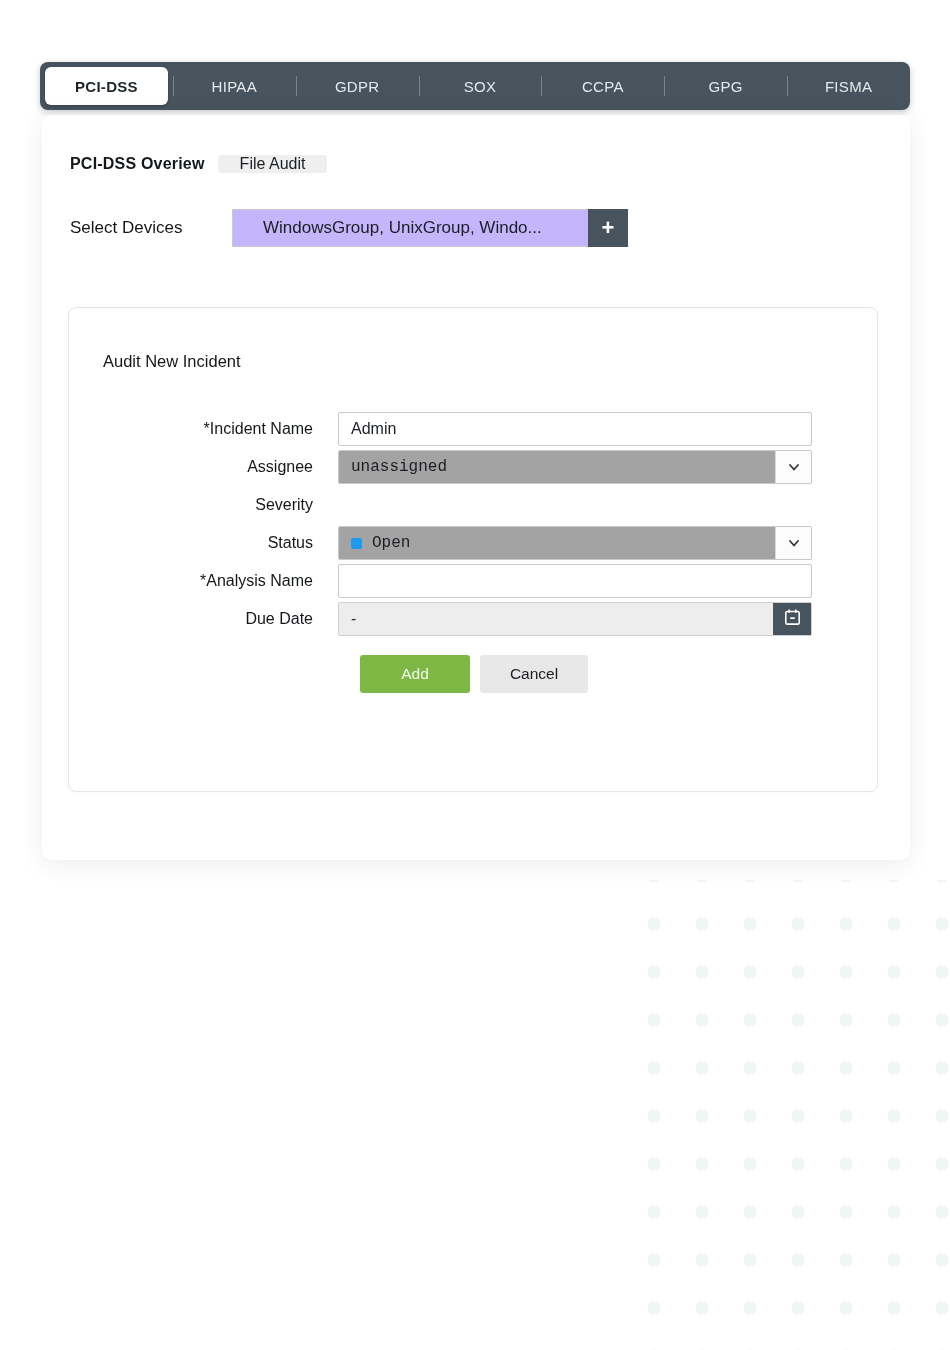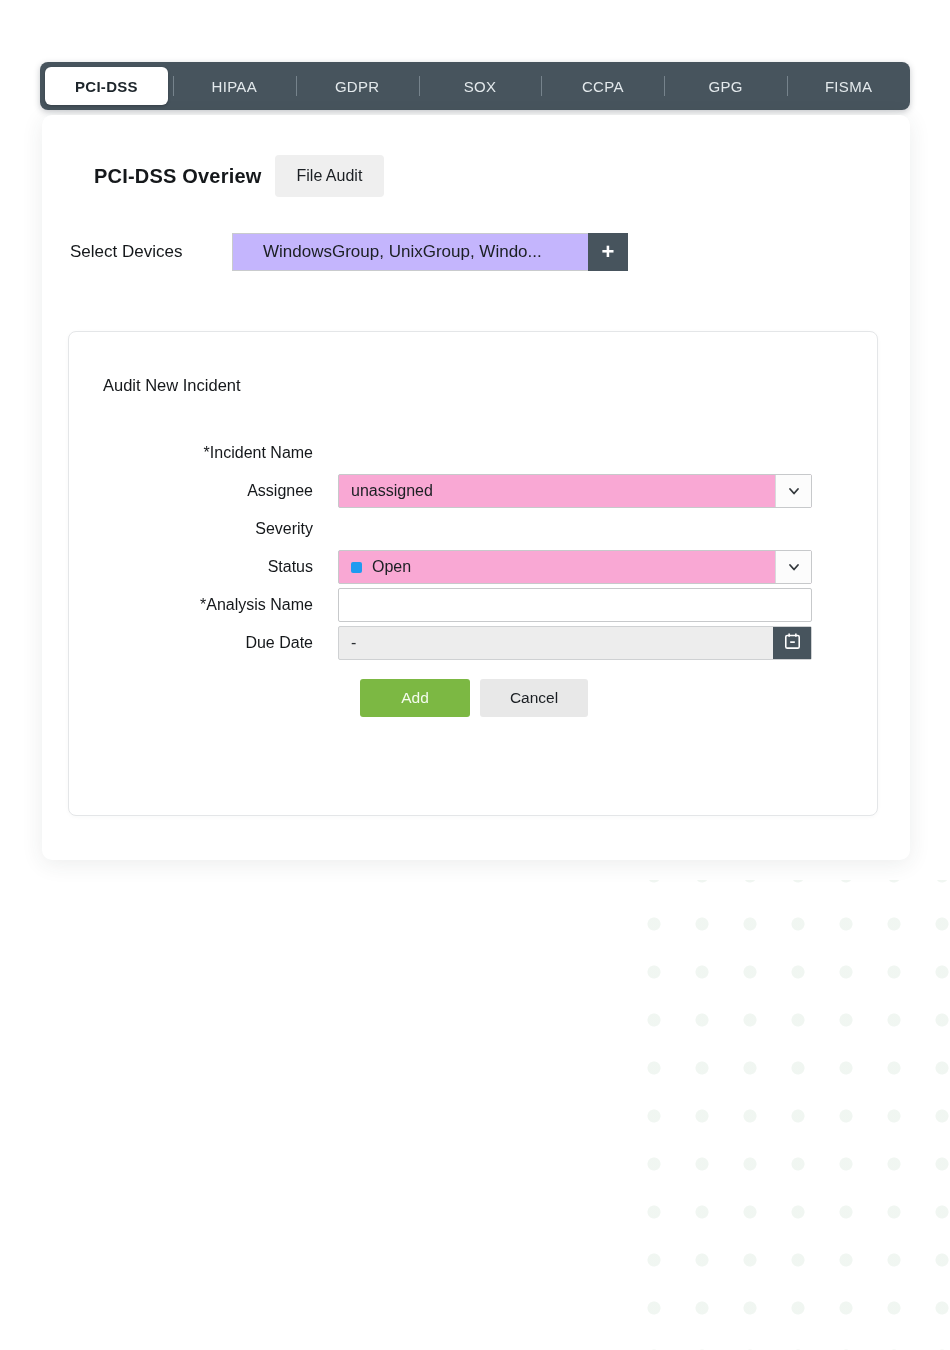--- a/index.html
+++ b/index.html
@@ -71,31 +71,30 @@
     border-radius:10px;
     box-shadow:0 4px 22px rgba(40,50,60,0.09);
     padding:40px 28px 0 28px;
   }
   .title-row {
     display:flex;
     align-items:center;
     gap:13px;
   }
   .page-title {
-    font-size:20px;
+    font-size:16px;
     font-weight:bold;
     color:#15181b;
     letter-spacing:0.2px;
-    margin-left:24px;
   }
   .file-audit-btn {
     background:#efefef;
     border:none;
     border-radius:4px;
-    padding:12px 22px;
+    padding:0 22px;
     font-size:16px;
     color:#1b1f23;
     font-family:inherit;
     cursor:pointer;
   }
 
   .device-row {
     margin-top:36px;
     display:flex;
     align-items:center;
@@ -185,24 +184,25 @@
     font-size:16px;
     color:#1b1f23;
     font-family:inherit;
     background:#ffffff;
     outline:none;
   }
   .select-box {
     width:100%; height:100%;
     border:1px solid #c7c9cb;
     border-radius:2px;
-    background:#f9a8d4;
+    background:#a3a3a3;
     display:flex;
     align-items:stretch;
     cursor:pointer;
+    font-family:Liberation Mono, monospace;
   }
   .select-value {
     flex:1;
     display:flex;
     align-items:center;
     gap:10px;
     padding:0 12px;
     font-size:16px;
     color:#1b1f23;
     overflow:hidden;
@@ -323,20 +323,23 @@
       </div>
     </div>
 
     <div class="form-card">
       <div class="form-title">Audit New Incident</div>
 
       <div class="form-rows">
 
         <div class="form-row">
           <div class="form-label">*Incident Name</div>
+          <div class="field-wrap">
+            <input class="text-input" type="text" value="Admin" style="">
+          </div>
         </div>
 
         <div class="form-row">
           <div class="form-label">Assignee</div>
           <div class="field-wrap">
             <div class="select-box">
               <div class="select-value">unassigned</div>
               <div class="select-caret">
                 <svg width="14" height="14" viewBox="0 0 14 14">
                     <polyline points="3,5 7,9.5 11,5" fill="none" stroke="#33383c" stroke-width="1.8" stroke-linecap="round" stroke-linejoin="round"></polyline>

